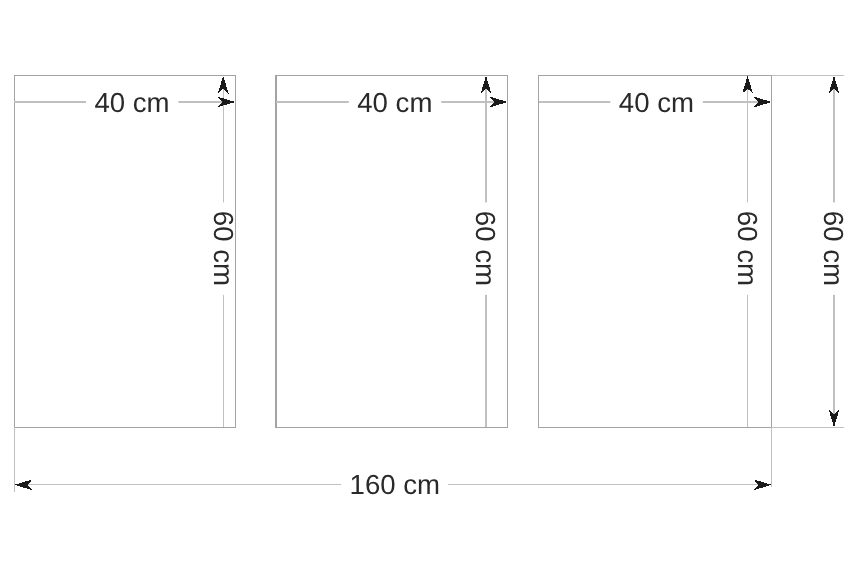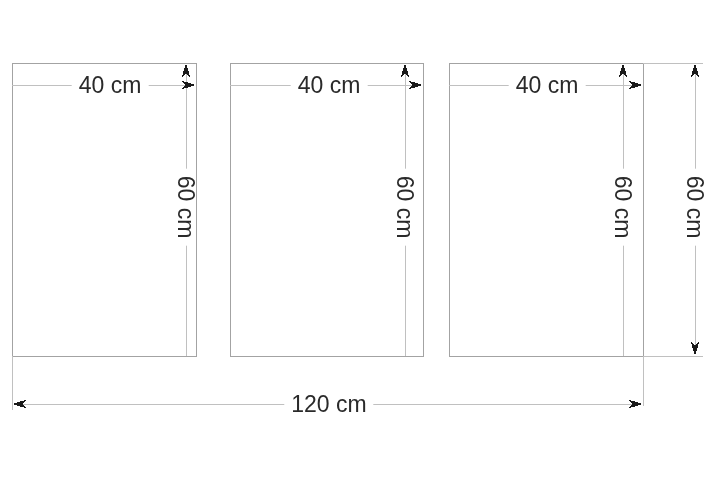--- a/index.html
+++ b/index.html
@@ -103,15 +103,15 @@
 
   <div class="dim-label" style="left:110px; top:85px;">40 cm</div>
   <div class="dim-label" style="left:329px; top:85px;">40 cm</div>
   <div class="dim-label" style="left:547px; top:85px;">40 cm</div>
 
   <div class="dim-label vertical" style="left:186px; top:207px;">60 cm</div>
   <div class="dim-label vertical" style="left:405px; top:207px;">60 cm</div>
   <div class="dim-label vertical" style="left:623px; top:207px;">60 cm</div>
 
   <div class="dim-label vertical" style="left:695px; top:207px;">60 cm</div>
-  <div class="dim-label" style="left:329px; top:404px;">120 cm</div>
+  <div class="dim-label" style="left:329px; top:404px;">160 cm</div>
 
 </div>
 
 </body></html>

